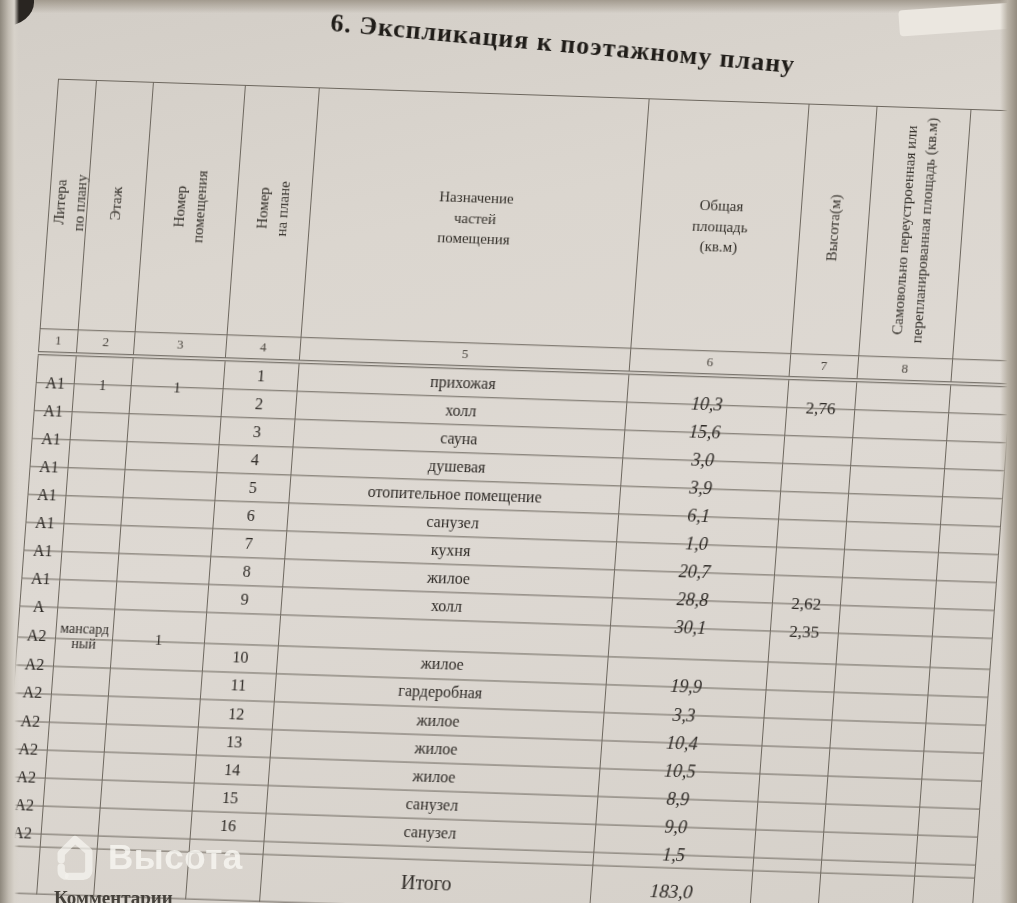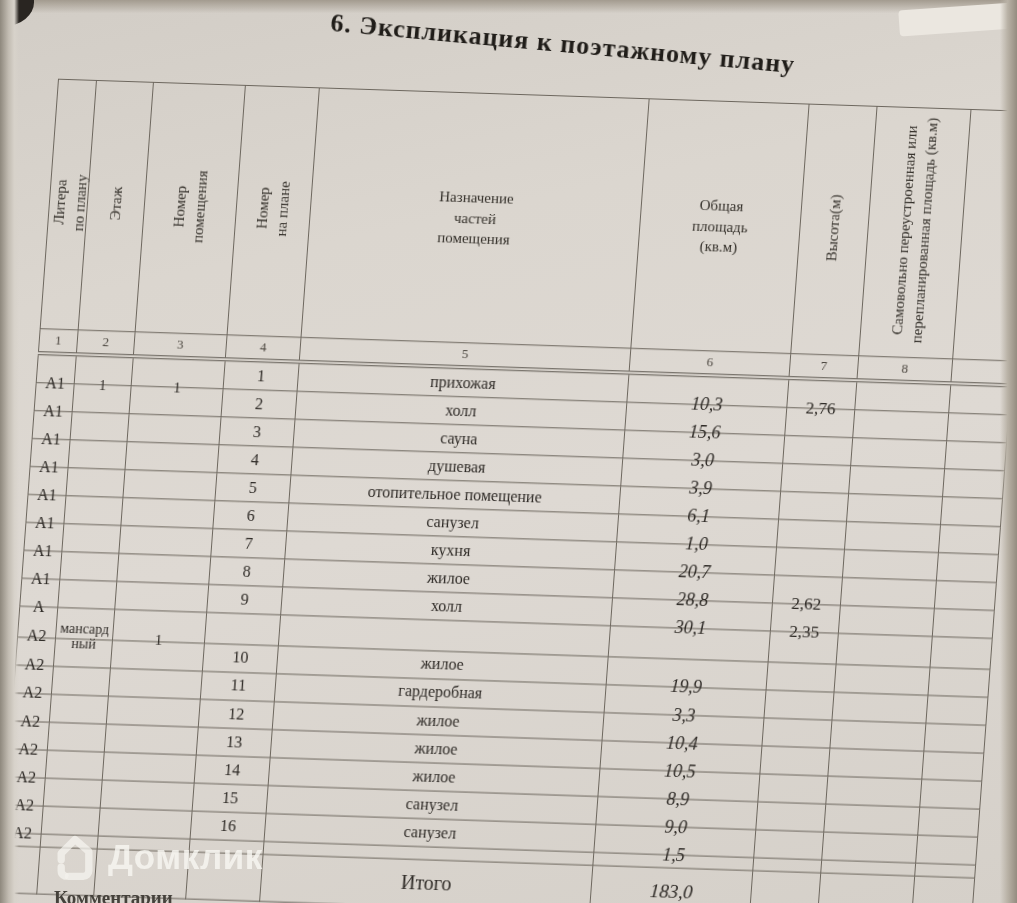--- a/index.html
+++ b/index.html
@@ -347,21 +347,21 @@
         </tr>
       </tbody>
     </table>
   </div>
 
   <div class="watermark">
     <svg width="46" height="52" viewBox="0 0 50 56">
       <path d="M10 31 L10 24 L25 9 L40 22 L40 43 a6 6 0 0 1 -6 6 L18 49" fill="none" stroke="rgba(248,246,242,.82)" stroke-width="8" stroke-linecap="round" stroke-linejoin="round"></path>
       <path d="M10 39 L10 43 a6 6 0 0 0 4 5.7" fill="none" stroke="rgba(248,246,242,.82)" stroke-width="8" stroke-linecap="round"></path>
     </svg>
-    <span class="brand">Домклик</span>
+    <span class="brand">Высота</span>
   </div>
 
   <div class="comments">Комментарии</div>
 
   <div class="corner-tl"></div>
   <div class="edge-left"></div>
   <div class="edge-right"></div>
 </div>
 
 </body></html>

